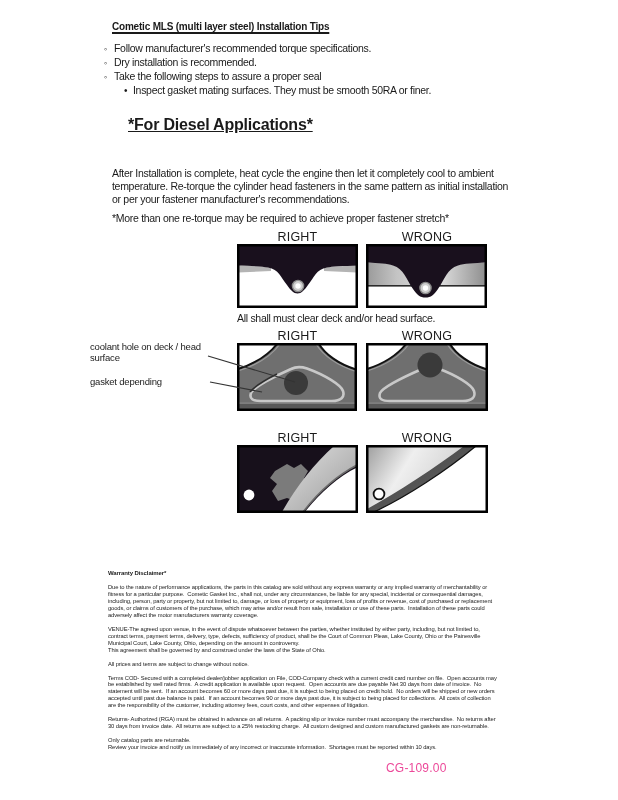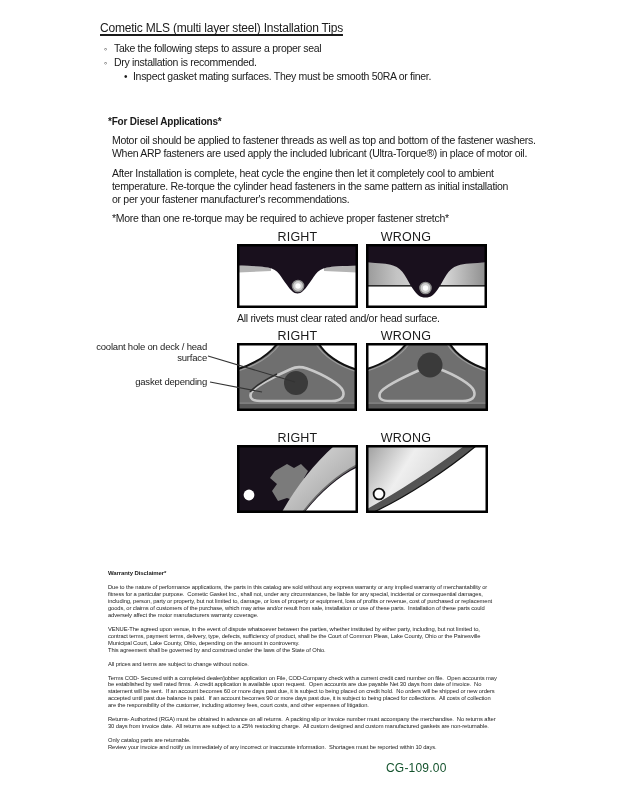--- a/index.html
+++ b/index.html
@@ -3,63 +3,62 @@
 <meta charset="utf-8">
 <style>
   html,body { margin:0; padding:0; background:#e8e8e8; }
   .page {
     position:relative; width:618px; height:800px; background:#ffffff;
     font-family:"Liberation Sans", sans-serif; color:#1a1a1a;
     margin:0 auto; overflow:hidden;
   }
   .abs { position:absolute; }
   .title {
-    left:100px; top:21px; font-size:12px; font-weight:normal;
+    left:112px; top:21px; font-size:10px; font-weight:bold;
     text-decoration:underline; text-decoration-thickness:1.5px; text-underline-offset:2px;
     letter-spacing:-0.2px; white-space:nowrap;
   }
   .bullets { left:104px; top:42px; font-size:10.5px; letter-spacing:-0.3px; }
   .bullets .b { line-height:13px; white-space:nowrap; }
   .bullets .m  { display:inline-block; width:10px; font-size:9px; }
   .bullets .sub { padding-left:20px; }
   .bullets .m2 { display:inline-block; width:9px; font-size:10px; }
-  .h2 { left:108px; top:116px; font-size:10px; font-weight:bold; letter-spacing:-0.2px; }
+  .h2 { left:128px; top:116px; font-size:16px; font-weight:bold; letter-spacing:-0.2px;text-decoration:underline; }
   .para { left:112px; font-size:10.5px; line-height:13.2px; letter-spacing:-0.3px;
           white-space:pre-line; width:500px; }
   .p1 { top:134px; } .p2 { top:167px; } .pnote { top:212px; }
   .dhdr { font-size:12.5px; font-weight:normal; text-align:center; letter-spacing:0.2px; }
-  .hdr-l { left:237px; width:121px; } .hdr-r { left:345px; width:122px; }
+  .hdr-l { left:237px; width:121px; } .hdr-r { left:366px; width:122px; }
   .cap { font-size:10.5px; letter-spacing:-0.3px; white-space:pre-line; line-height:12.5px; }
   .panel { display:block; }
-  .lbl { font-size:9.5px; line-height:11px; text-align:right; letter-spacing:-0.2px;
+  .lbl { font-size:9.5px; line-height:11px; letter-spacing:-0.2px;
          left:90px; width:117px; }
   .legal { left:108px; top:570px; width:490px; color:#1c1c1c; }
   .legal h3 { margin:0 0 8px 0; font-size:6px; letter-spacing:-0.1px; }
   .legal p  { margin:0 0 7px 0; font-size:5.8px; line-height:6.95px; letter-spacing:-0.1px;
               white-space:pre; }
   .legal p.tight { margin-bottom:0; }
-  .footer { left:386px; top:761px; font-size:12px; color:#14532d; letter-spacing:0.2px; }
+  .footer { left:386px; top:761px; font-size:12px; color:#ec4899; letter-spacing:0.2px; }
   svg { display:block; }
 </style>
 </head>
 <body>
 
 <div class="page">
 
   <div class="abs title">Cometic MLS (multi layer steel) Installation Tips</div>
 
   <div class="abs bullets">
+    <div class="b"><span class="m">◦</span><span>Follow manufacturer's recommended torque specifications.</span></div>
+    <div class="b"><span class="m">◦</span><span>Dry installation is recommended.</span></div>
     <div class="b"><span class="m">◦</span><span>Take the following steps to assure a proper seal</span></div>
-    <div class="b"><span class="m">◦</span><span>Dry installation is recommended.</span></div>
     <div class="b sub"><span class="m2">•</span><span>Inspect gasket mating surfaces.  They must be smooth 50RA or finer.</span></div>
   </div>
 
   <div class="abs h2">*For Diesel Applications*</div>
-  <div class="abs para p1">Motor oil should be applied to fastener threads as well as top and bottom of the fastener washers.
-When ARP fasteners are used apply the included lubricant (Ultra-Torque®) in place of motor oil.</div>
   <div class="abs para p2">After Installation is complete, heat cycle the engine then let it completely cool to ambient
 temperature. Re-torque the cylinder head fasteners in the same pattern as initial installation
 or per your fastener manufacturer's recommendations.</div>
   <div class="abs para pnote">*More than one re-torque may be required to achieve proper fastener stretch*</div>
 
   <div class="abs dhdr hdr-l" style="top:230px">RIGHT</div>
   <div class="abs dhdr hdr-r" style="top:230px">WRONG</div>
 
   <div class="abs" style="left:237px; top:244px">
     <svg class="panel" width="121" height="64" viewBox="0 0 121 64">
@@ -84,21 +83,21 @@
       </defs>
       <rect width="121" height="64" fill="#ffffff"></rect>
       <rect x="1" y="19" width="119" height="23" fill="url(#g1w)"></rect>
       <rect x="1" y="41" width="119" height="1.6" fill="#2b2b2b"></rect>
       <path d="M0,0 H121 V18.5 C107,19 98,19.5 92,21.5 C81,25 79,35 72,45 C68,51 65,53.5 59.5,53.5 C54,53.5 51,51 47,45 C40,35 38,25 27,21.5 C21,19.5 14,19 0,18.5 Z" fill="#19101d"></path>
       <circle cx="59.5" cy="44" r="5.6" fill="#cfcfcf" stroke="#8a8a8a" stroke-width="1.4"></circle>
       <circle cx="59.5" cy="44" r="2.7" fill="#ffffff"></circle>
       <rect x="1.25" y="1.25" width="118.5" height="61.5" fill="none" stroke="#000000" stroke-width="2.5"></rect>
     </svg>
   </div>
-  <div class="abs cap" style="left:237px; top:312px">All rivets must clear rated and/or head surface.</div>
+  <div class="abs cap" style="left:237px; top:312px">All shall must clear deck and/or head surface.</div>
 
   <div class="abs dhdr hdr-l" style="top:329px">RIGHT</div>
   <div class="abs dhdr hdr-r" style="top:329px">WRONG</div>
 
   <div class="abs lbl" style="top:341px">coolant hole on
 deck / head surface</div>
   <div class="abs lbl" style="top:376px">gasket depending</div>
 
   <div class="abs" style="left:237px; top:343px">
     <svg class="panel" width="120" height="68" viewBox="0 0 120 68">

